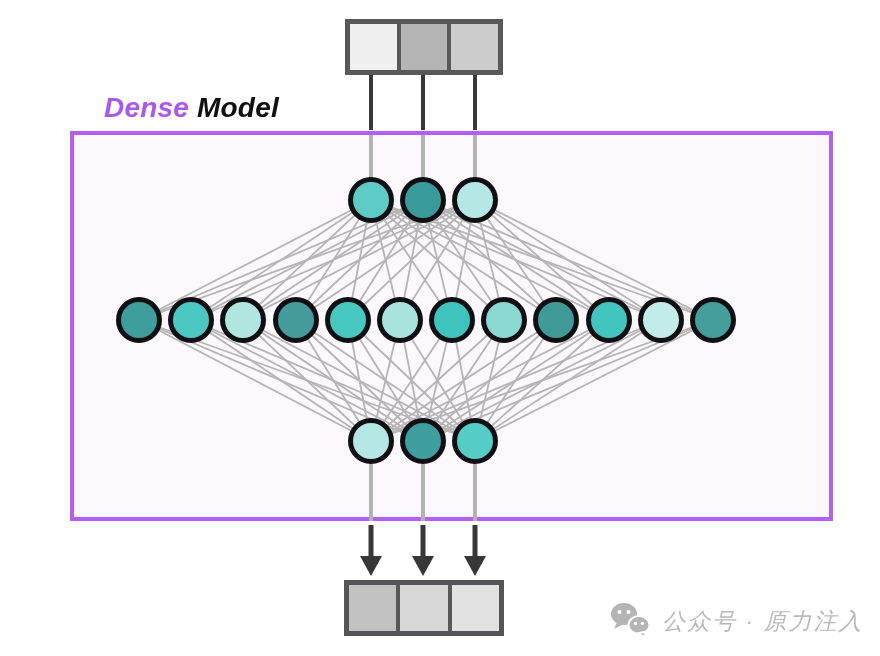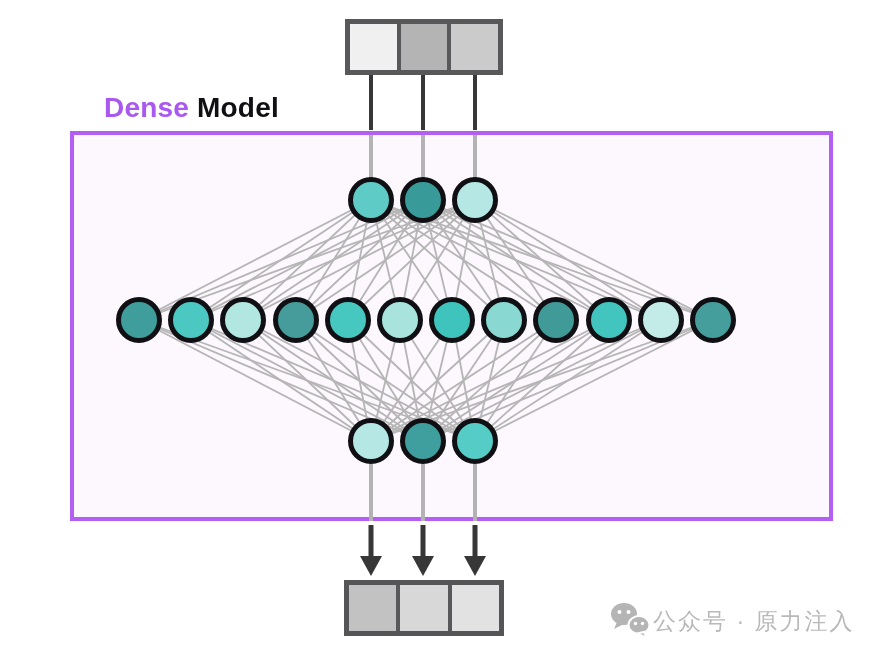--- a/index.html
+++ b/index.html
@@ -3,21 +3,21 @@
 <meta charset="utf-8">
 <style>
   html, body { margin: 0; padding: 0; }
   body {
     width: 880px; height: 656px;
     background: #ffffff;
     font-family: "Liberation Sans", sans-serif;
     position: relative;
     overflow: hidden;
   }
-  .stage { position: absolute; inset: 0; width: 880px; height: 656px; }
+  .stage { position: absolute; inset: 0; width: 880px; height: 656px; font-style: italic; }
 
   
   #wires { position: absolute; left: 0; top: 0; z-index: 2; }
 
   
   .model-box {
     position: absolute;
     left: 70px; top: 131px;
     width: 755px; height: 382px;
     border: 4px solid #b45ff2;
@@ -65,21 +65,21 @@
     border-radius: 50%;
     z-index: 4;
   }
 
   
   .watermark {
     position: absolute;
     left: 610px; top: 602px;
     display: flex;
     align-items: center;
-    gap: 1px;
+    gap: 10px;
     z-index: 5;
     text-align: center;
   }
   .watermark .wm-text {
     color: #b9b9b9;
     font-size: 23px;
     letter-spacing: 2px;
     white-space: pre;
   }
 </style>

